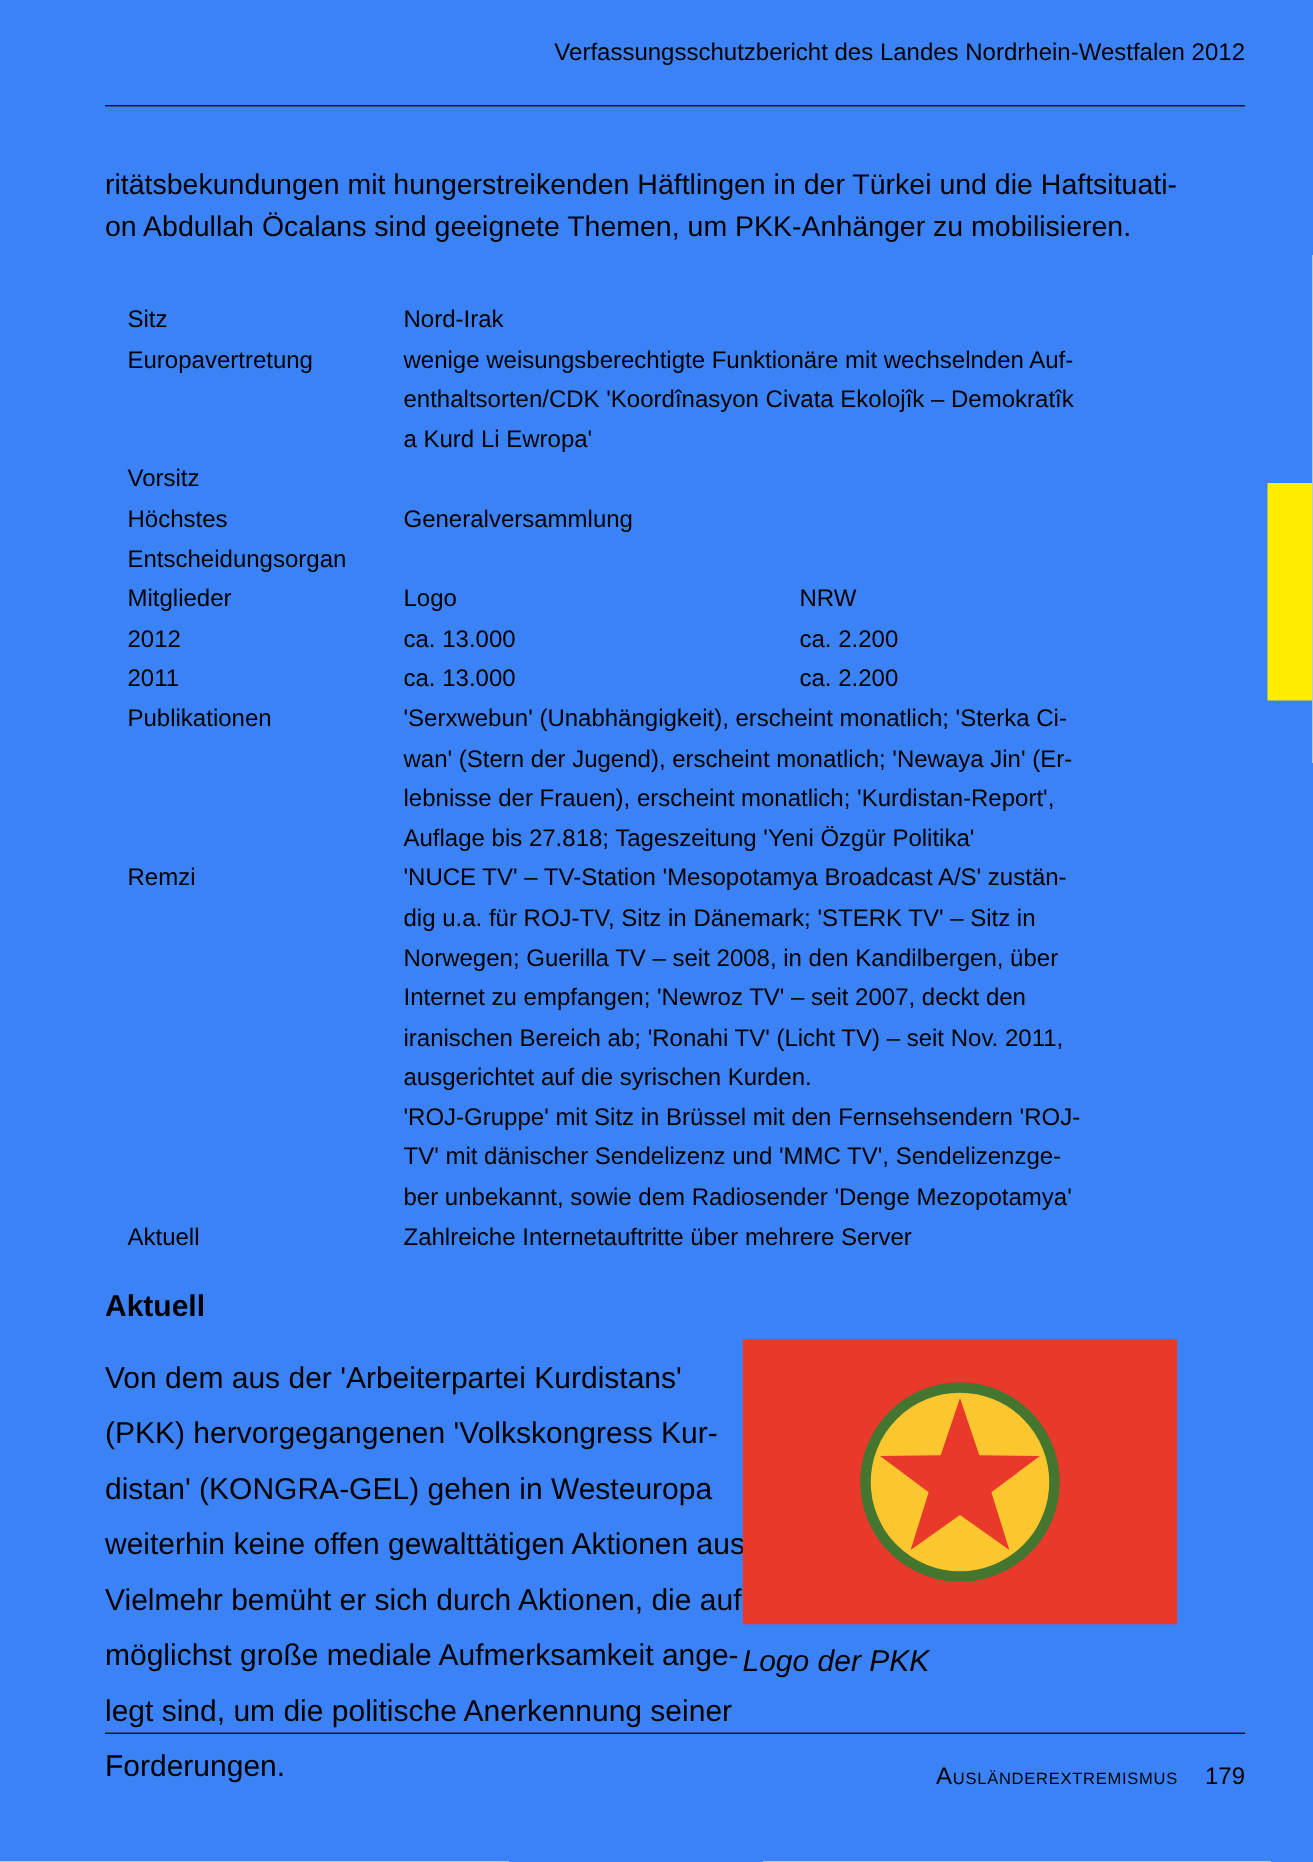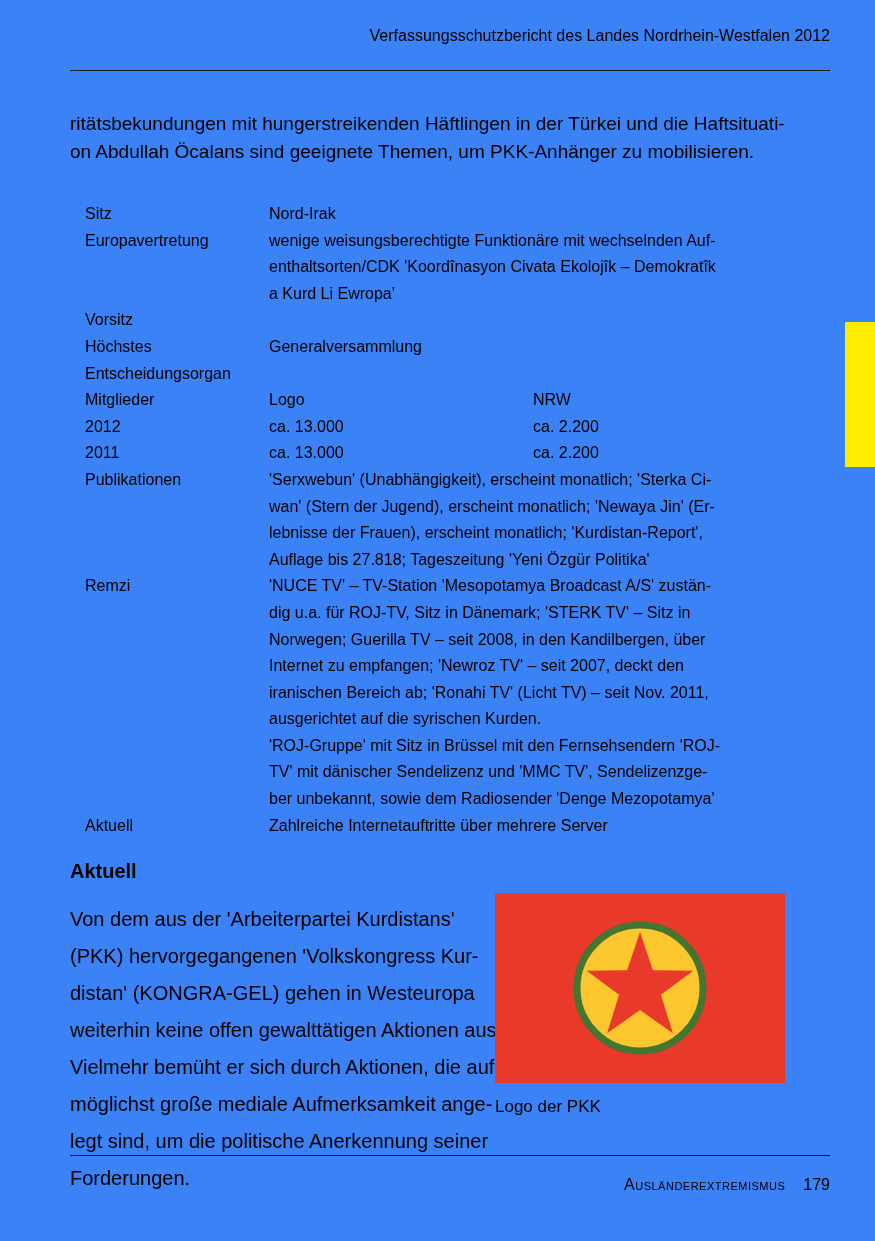--- a/index.html
+++ b/index.html
@@ -76,21 +76,22 @@
     height: 190px;
   }
   .logo svg { display: block; width: 100%; height: 100%; }
   .logo-bg { fill: var(--logo-red, #e8392b); }
   .logo-circle { fill: var(--logo-yellow, #fcc72e); stroke: var(--logo-green, #44762f); stroke-width: 7; }
   .logo-star { fill: var(--logo-red, #e8392b); }
   .caption {
     position: absolute;
     top: 1097px;
     left: 495px;
-    font-size: 17px;
+    font-size: 20px;
+    font-style: italic;
   }
   .footer {
     position: absolute;
     top: 1176px;
     right: 45px;
     font-size: 16px;
     white-space: nowrap;
   }
   .footer-section { font-variant: small-caps; letter-spacing: 0.5px; margin-top: 44px; }
   .footer-page { margin-left: 18px; }

